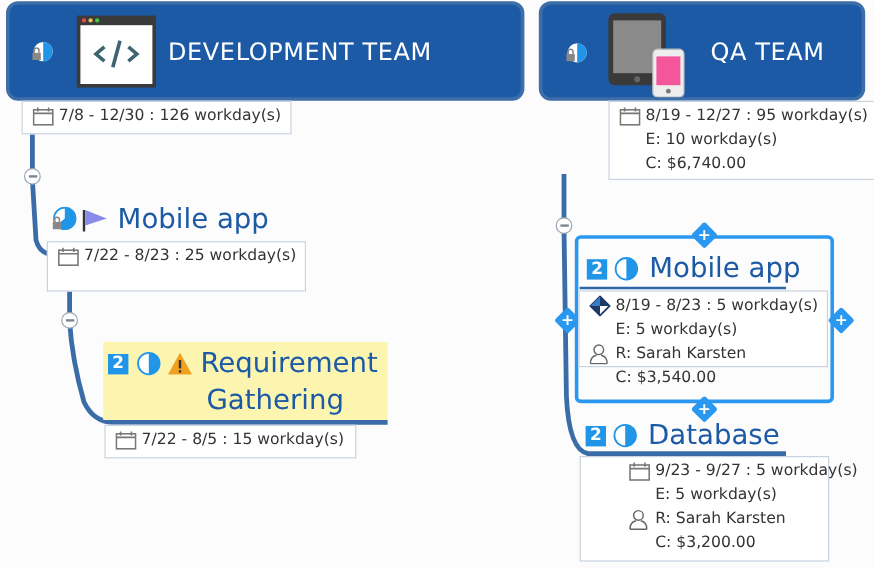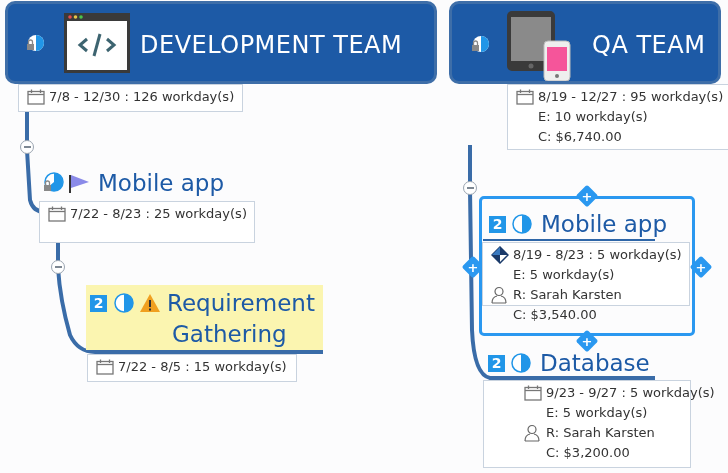--- a/index.html
+++ b/index.html
@@ -6,21 +6,21 @@
   html, body { width: 728px; height: 473px; overflow: hidden; background: #fcfcfd; font-family: "DejaVu Sans", "Liberation Sans", sans-serif; }
   .canvas { position: relative; width: 728px; height: 473px; }
 
   
   .team-header {
     position: absolute; background: #1d5aa6; border: 3px solid #3e6ea8; border-radius: 10px;
     display: flex; align-items: center; color: #fff;
   }
   .team-header.dev { left: 5px; top: 1px; width: 432px; height: 83px; }
   .team-header.qa { left: 449px; top: 1px; width: 272px; height: 83px; }
-  .team-title { font-size: 24px; letter-spacing: 0.5px; font-family: "DejaVu Sans", sans-serif; white-space: nowrap; }
+  .team-title { font-size: 20px; letter-spacing: 0.5px; font-family: "DejaVu Sans", sans-serif; white-space: nowrap; }
 
   .progress-lock { position: absolute; width: 18px; height: 18px; }
 
   
   .info-box {
     position: absolute; background: #fff; border: 1px solid #c9d3df;
     font-size: 13px; color: #333; line-height: 20px; padding: 2px 8px 2px 8px;
     font-family: "DejaVu Sans", sans-serif;
   }
   .info-line { display: flex; align-items: center; white-space: nowrap; height: 20px; }

